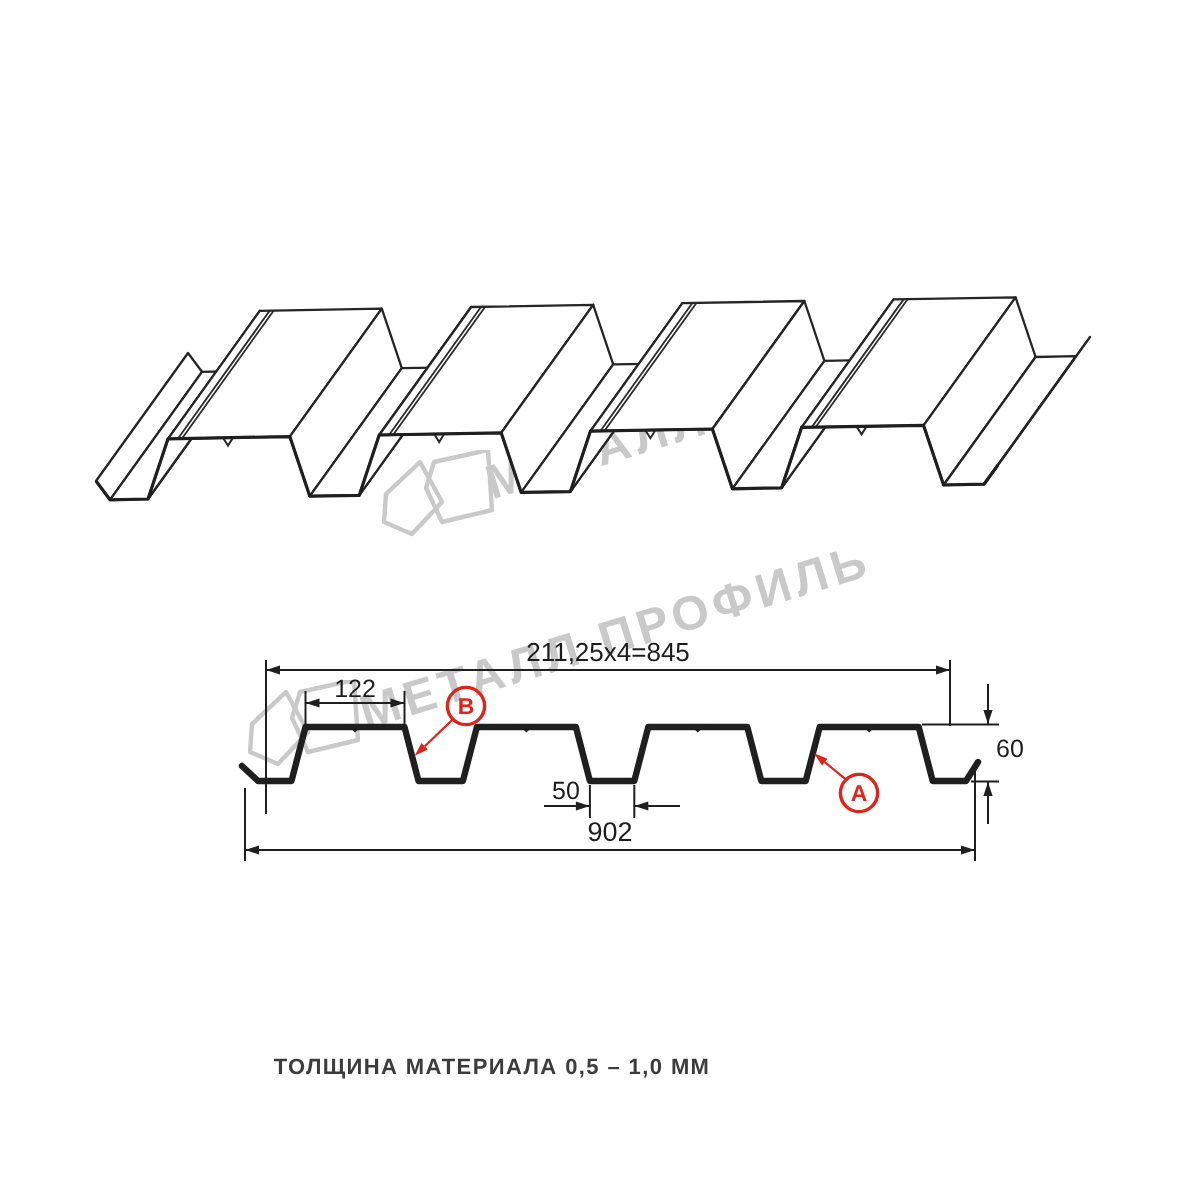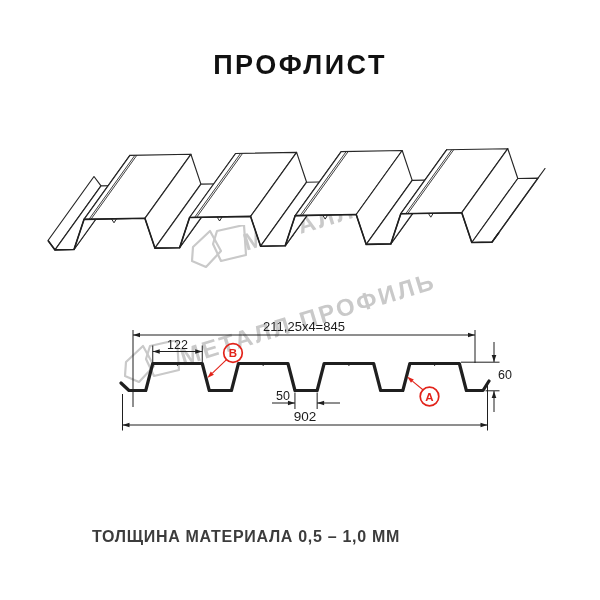--- a/index.html
+++ b/index.html
@@ -4,41 +4,40 @@
 <style>
   html,body{margin:0;padding:0;background:#fff;}
   .page{position:relative;width:600px;height:600px;background:#fff;overflow:hidden;
         font-family:"Liberation Sans",sans-serif;
         --accent:#e2231a; --line:#1f1f1f; --wmgray:#c9c9c9;}
   .title{position:absolute;left:0;top:50px;width:600px;text-align:center;
          font-size:27px;font-weight:800;letter-spacing:2.5px;color:#111;}
   .subtitle{position:absolute;left:0;top:86px;width:600px;text-align:center;
          font-size:15px;font-weight:600;letter-spacing:1.5px;color:#3a3a3a;}
   .footer-note{position:absolute;left:0;top:528px;width:492px;text-align:center;
-         font-size:16px;font-weight:700;letter-spacing:.7px;color:#3c3c3c;}
+         font-size:11px;font-weight:700;letter-spacing:.7px;color:#3c3c3c;}
   .wm-text{position:absolute;white-space:nowrap;color:var(--wmgray);
          font-size:24px;font-weight:700;letter-spacing:2.5px;
          transform:rotate(-17deg);transform-origin:left center;z-index:1;}
   .wm-logo{position:absolute;z-index:1;}
   .wm-logo polygon{fill:none;stroke:var(--wmgray);stroke-width:2.2;stroke-linejoin:round;}
   svg.layer{position:absolute;left:0;top:0;z-index:2;}
   .ln{stroke:var(--line);}
   .thin{stroke:var(--line);stroke-width:1;fill:none;}
   .arr{fill:var(--line);stroke:none;}
   .red-stroke{stroke:var(--accent);fill:none;}
   .red-fill{fill:var(--accent);stroke:none;}
   text.dim{fill:#1c1c1c;font-family:"Liberation Sans",sans-serif;}
   text.marker{fill:var(--accent);font-family:"Liberation Sans",sans-serif;font-weight:700;}
 </style>
 </head>
 <body>
 
 <div class="page" style="--accent: #e2231a; --line: #1f1f1f; --wmgray: #c9c9c9;">
 
-  <div class="title">ПРОФЛИСТ</div>
 
   <svg class="wm-logo" style="left:191px;top:225px;" width="56" height="44" viewBox="0 0 56 44">
     <polygon points="2,22 19,6 30,26 15,42 1,36"></polygon>
     <polygon points="26,6 53,0 55,30 30,36 22,19"></polygon>
   </svg>
   <div class="wm-text" style="left:244px;top:229px;">МЕТАЛЛ ПРОФИЛЬ</div>
 
   <svg class="wm-logo" style="left:124px;top:340px;" width="56" height="44" viewBox="0 0 56 44">
     <polygon points="2,22 19,6 30,26 15,42 1,36"></polygon>
     <polygon points="26,6 53,0 55,30 30,36 22,19"></polygon>

